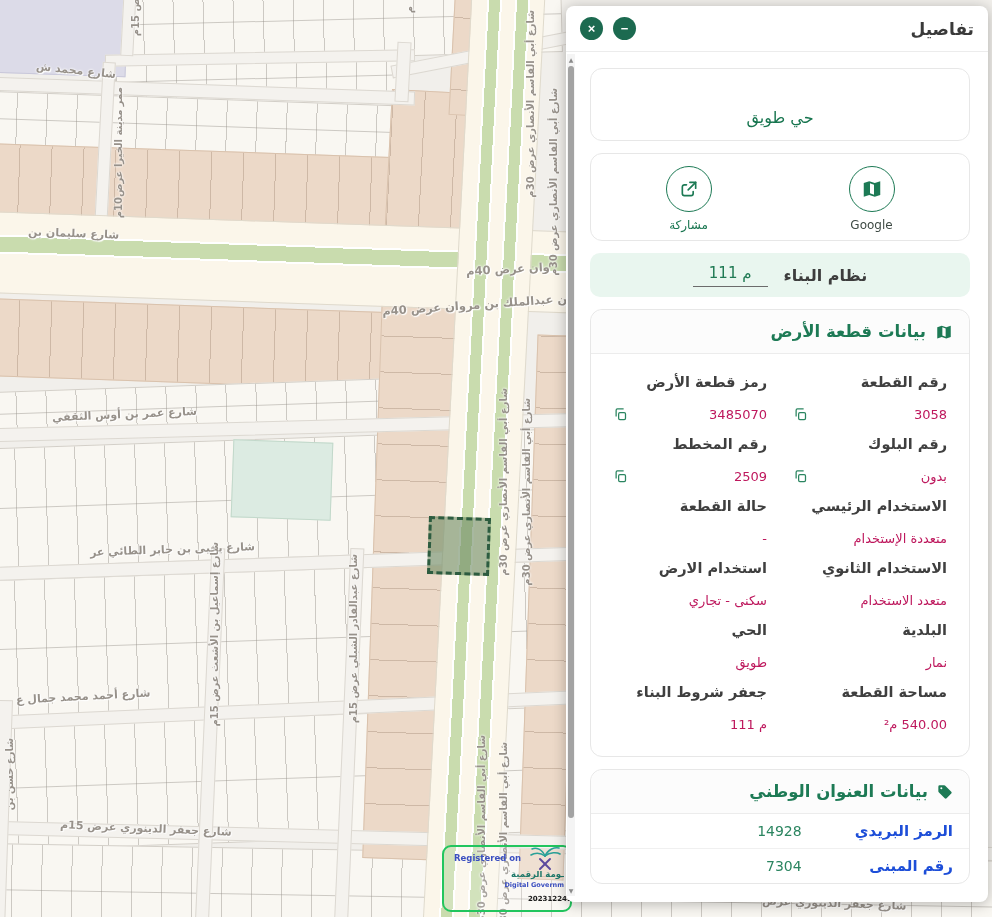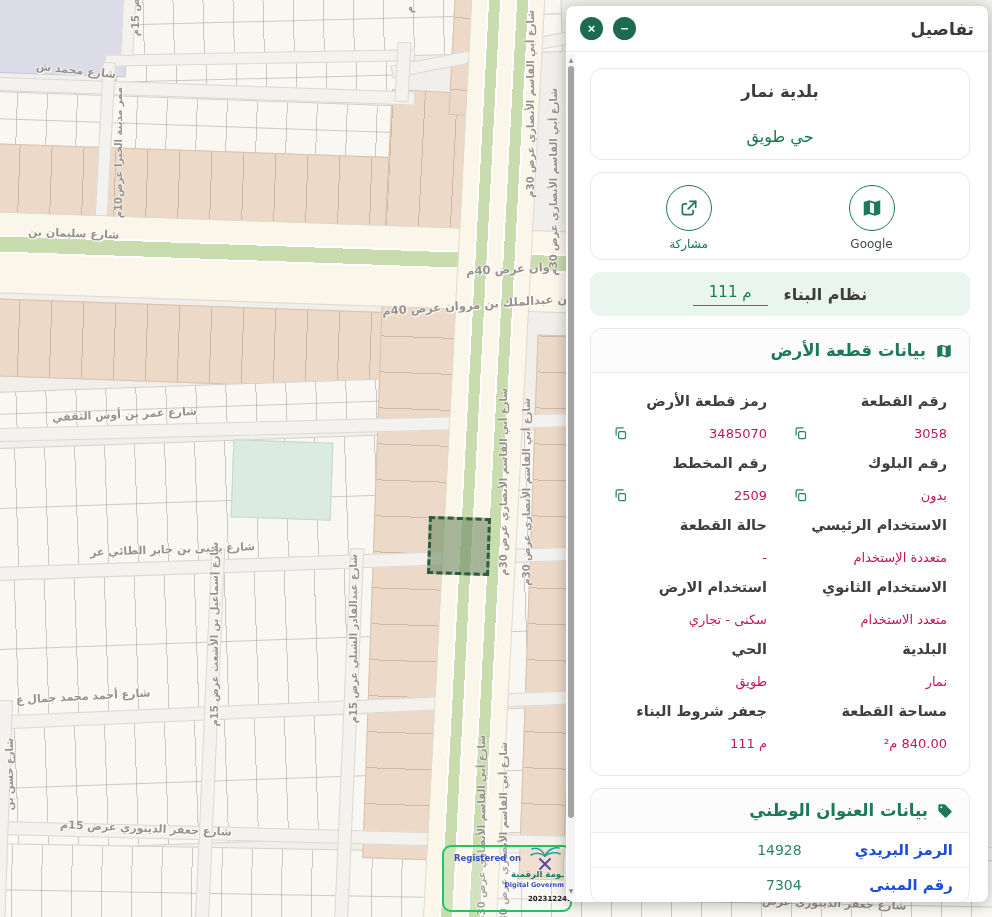--- a/index.html
+++ b/index.html
@@ -169,21 +169,20 @@
   <div id="panel">
     <div id="panel-header">
       <div id="panel-title">تفاصيل</div>
       <button class="hbtn">−</button>
       <button class="hbtn">×</button>
     </div>
 
     <div id="panel-body">
 
       <div class="card" id="muni-card">
-        <div id="muni-title">بلدية نمار</div>
         <div id="muni-sub">حي طويق</div>
       </div>
 
       <div class="card" id="actions-card">
         <div class="action">
           <div class="action-circle">
             <svg width="22" height="22" viewBox="0 0 24 24" fill="#1d7a55">
               <path d="M9 3.5 3 5.5v15l6-2 6 2 6-2v-15l-6 2-6-2zm.8 2.3 4.4 1.5v10.9l-4.4-1.5V5.8z"></path>
             </svg>
           </div>
@@ -288,21 +287,21 @@
           </div>
           <div class="cell">
             <div class="flabel">الحي</div>
             <div class="fval">
                 <span>طويق</span>
               </div>
           </div>
           <div class="cell">
             <div class="flabel">مساحة القطعة</div>
             <div class="fval">
-                <span>840.00 م²</span>
+                <span>540.00 م²</span>
               </div>
           </div>
           <div class="cell">
             <div class="flabel">جعفر شروط البناء</div>
             <div class="fval">
                 <span>م 111</span>
               </div>
           </div>
         </div>
       </div>

